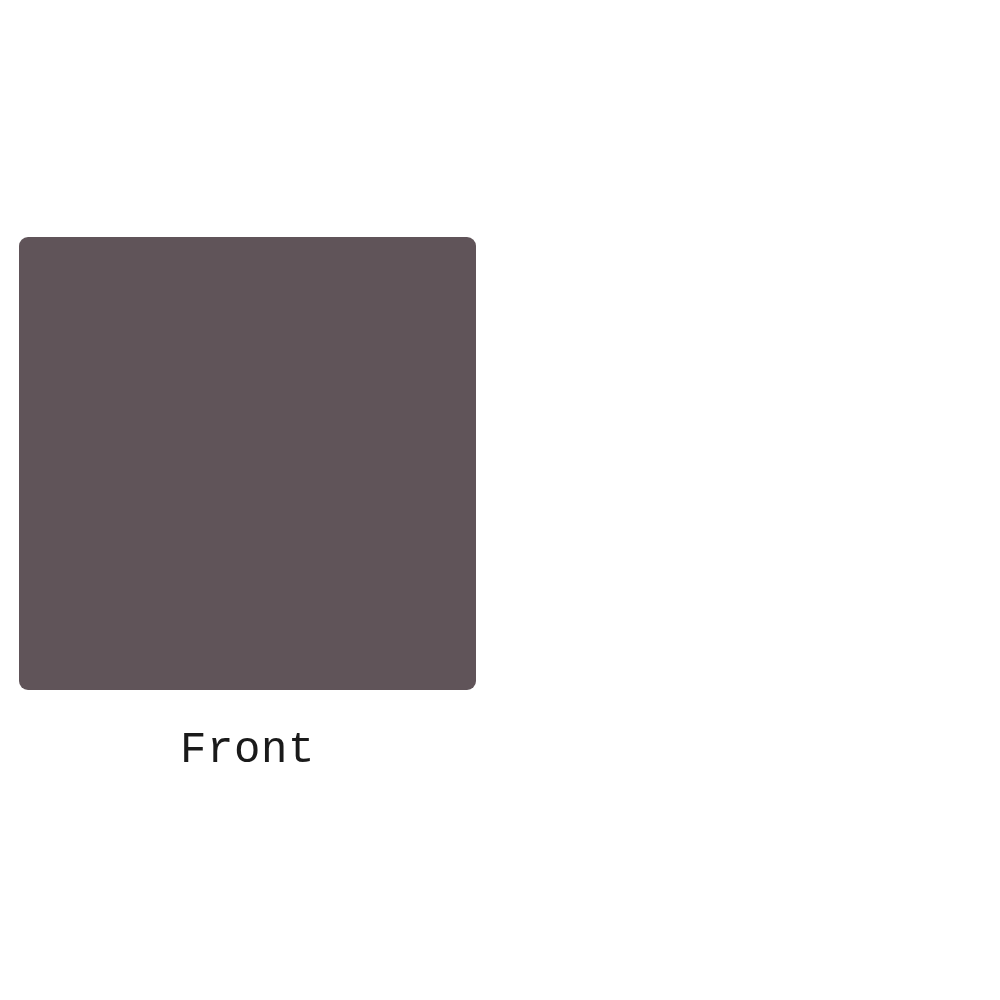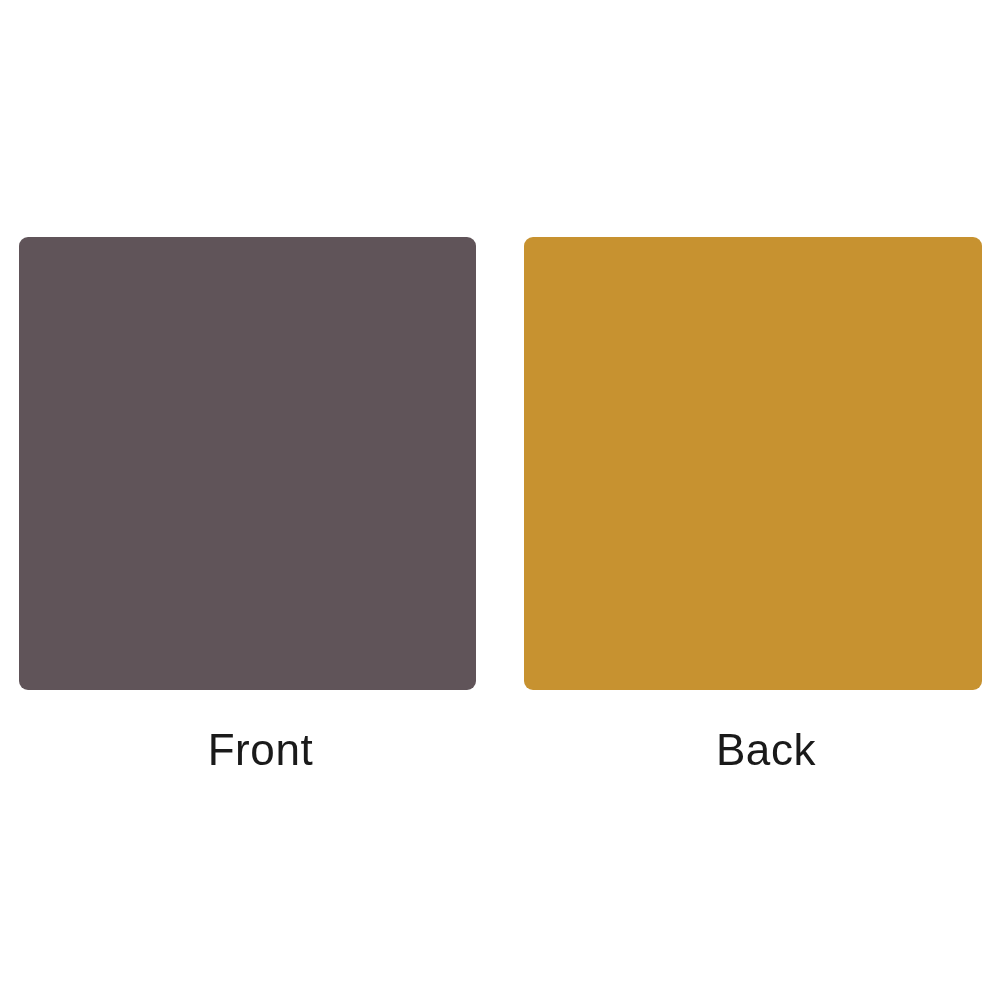--- a/index.html
+++ b/index.html
@@ -47,28 +47,28 @@
     top: 0;
     width: 100%;
     height: 453px;
     border-radius: 9px;
     background: #605459;
   }
   .cell-back .swatch-chip { background: #c79230; }
 
   .swatch-label {
     position: absolute;
-    left: 13px;
+    left: 0;
     top: 453px;
     width: 100%;
     height: 87px;
     display: flex;
     align-items: center;
     justify-content: center;
-    font-family: Liberation Sans, sans-serif;
+    font-family: Liberation Mono, monospace;
     font-size: 44px;
     font-weight: 300;
     letter-spacing: 0.6px;
     color: #1a1a1a;
     line-height: 1;
     white-space: nowrap;
     padding-top: 32px;
     box-sizing: border-box;
   }
 </style>
@@ -77,20 +77,16 @@
 
 <div class="stage" style="width: 1000px; height: 1000px; background: rgb(255, 255, 255);">
 
   <div class="swatch-row" style="top: 237px;">
 
     <div class="swatch-cell cell-front" style="left: 19px; width: 457px;">
       <div class="swatch-chip" style="background: rgb(96, 84, 89); height: 453px; border-radius: 9px;"></div>
       <div class="swatch-label" style="top: 453px; color: rgb(26, 26, 26);">Front</div>
     </div>
 
-    <div class="swatch-cell cell-back" style="left: 524px; width: 458px;">
-      <div class="swatch-chip" style="background: rgb(199, 146, 48); height: 453px; border-radius: 9px;"></div>
-      <div class="swatch-label" style="top: 453px; color: rgb(26, 26, 26);">Back</div>
-    </div>
 
   </div>
 
 </div>
 
 </body></html>

